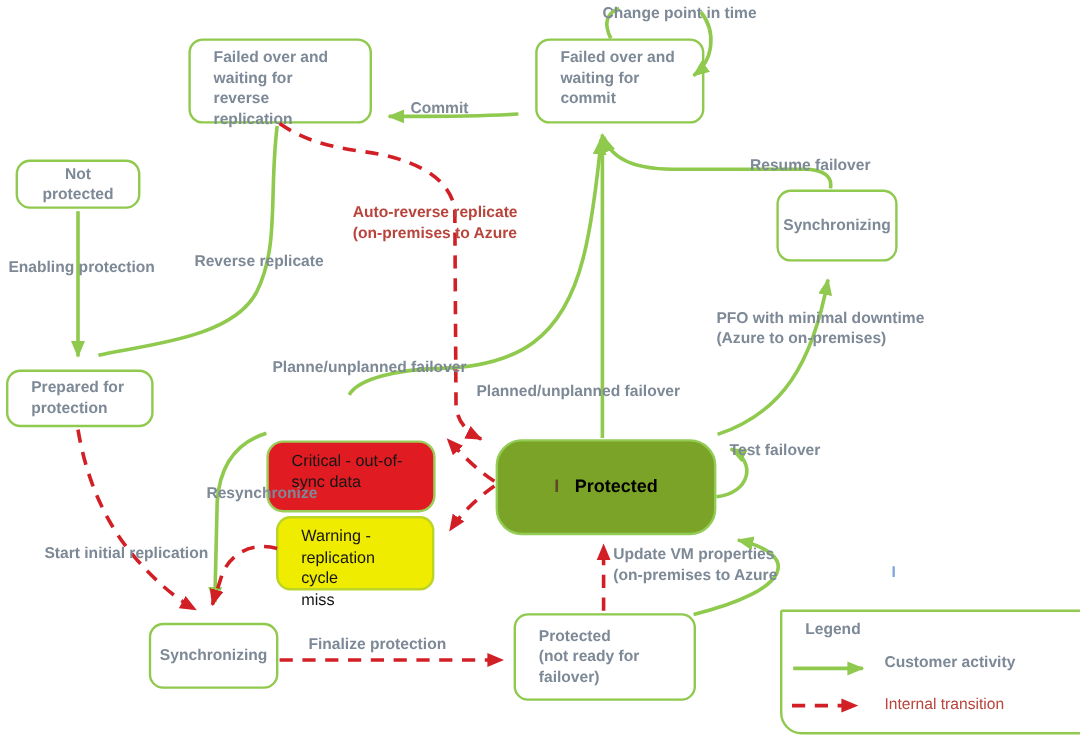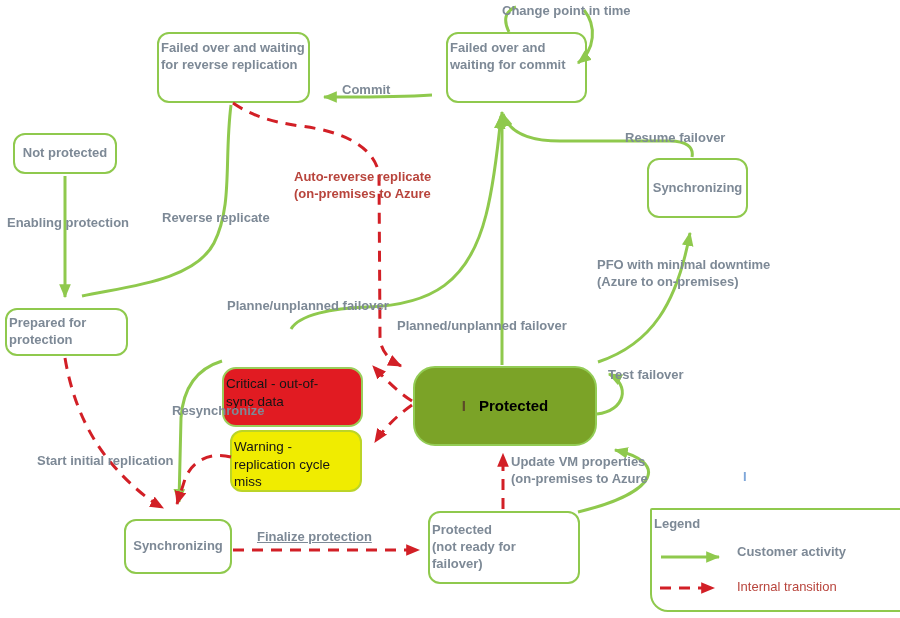--- a/index.html
+++ b/index.html
@@ -14,21 +14,21 @@
   html,body{margin:0;padding:0;background:#fff;}
   #stage{
     position:relative;width:900px;height:618px;background:#fff;overflow:hidden;
     font-family:"Liberation Sans","DejaVu Sans",sans-serif;
   }
   svg.wires{position:absolute;left:0;top:0;z-index:2;pointer-events:none;}
   .box{
     position:absolute;z-index:1;box-sizing:border-box;
     background:#fff;border:2px solid var(--green);border-radius:12px;
     color:var(--gray);font-weight:bold;font-size:13px;line-height:1.3;
-    white-space:pre-line;display:flex;align-items:center;padding:6px 2px;
+    white-space:pre-line;display:flex;align-items:center;padding:6px 19px;
   }
   .box.top{align-items:flex-start;}
   .box.center{justify-content:center;text-align:center;}
   .box.critical{background:var(--crit);border-color:#9ACD5A;color:#151515;font-weight:normal;font-size:13.5px;border-radius:14px;align-items:flex-start;}
   .box.warning{background:var(--warn);border-color:#BBD428;color:#151515;font-weight:normal;font-size:13.5px;align-items:flex-start;}
   .box.protected{background:var(--pfill);border-color:#93CC55;border-radius:22px;color:#000;font-size:15px;justify-content:center;gap:13px;}
   .box.legend{border-radius:2px 18px 18px 18px;align-items:flex-start;}
   .lbl{position:absolute;z-index:3;color:var(--gray);font-weight:bold;font-size:13px;line-height:1.3;white-space:pre-line;}
   .lbl.red{color:var(--maroon);}
   .lbl.plain{font-weight:normal;}
@@ -84,21 +84,21 @@
 (on-premises to Azure</span>
   <span class="lbl" style="left:597px;top:257px;">PFO with minimal downtime
 (Azure to on-premises)</span>
   <span class="lbl" style="left:227px;top:298px;">Planne/unplanned failover</span>
   <span class="lbl" style="left:397px;top:318px;">Planned/unplanned failover</span>
   <span class="lbl" style="left:608px;top:367px;">Test failover</span>
   <span class="lbl" style="left:126px;top:403px;padding-left:46px;">Resynchronize</span>
   <span class="lbl" style="left:37px;top:453px;">Start initial replication</span>
   <span class="lbl" style="left:511px;top:454px;">Update VM properties
 (on-premises to Azure</span>
-  <span class="lbl" style="left:257px;top:529px;text-decoration:underline;">Finalize protection</span>
+  <span class="lbl" style="left:257px;top:529px;">Finalize protection</span>
 
   <span class="tick blue" style="left:743px;top:469px;">I</span>
 
   <svg class="wires" width="900" height="618" viewBox="0 0 900 618">
     <defs>
       <marker id="ag" viewBox="0 0 12 10" refX="11" refY="5" markerWidth="14" markerHeight="12" orient="auto" markerUnits="userSpaceOnUse">
         <path d="M0,0 L12,5 L0,10 Z" fill="#8FC94D"></path>
       </marker>
       <marker id="ar" viewBox="0 0 12 10" refX="11" refY="5" markerWidth="14" markerHeight="12" orient="auto" markerUnits="userSpaceOnUse">
         <path d="M0,0 L12,5 L0,10 Z" fill="#D21F26"></path>

